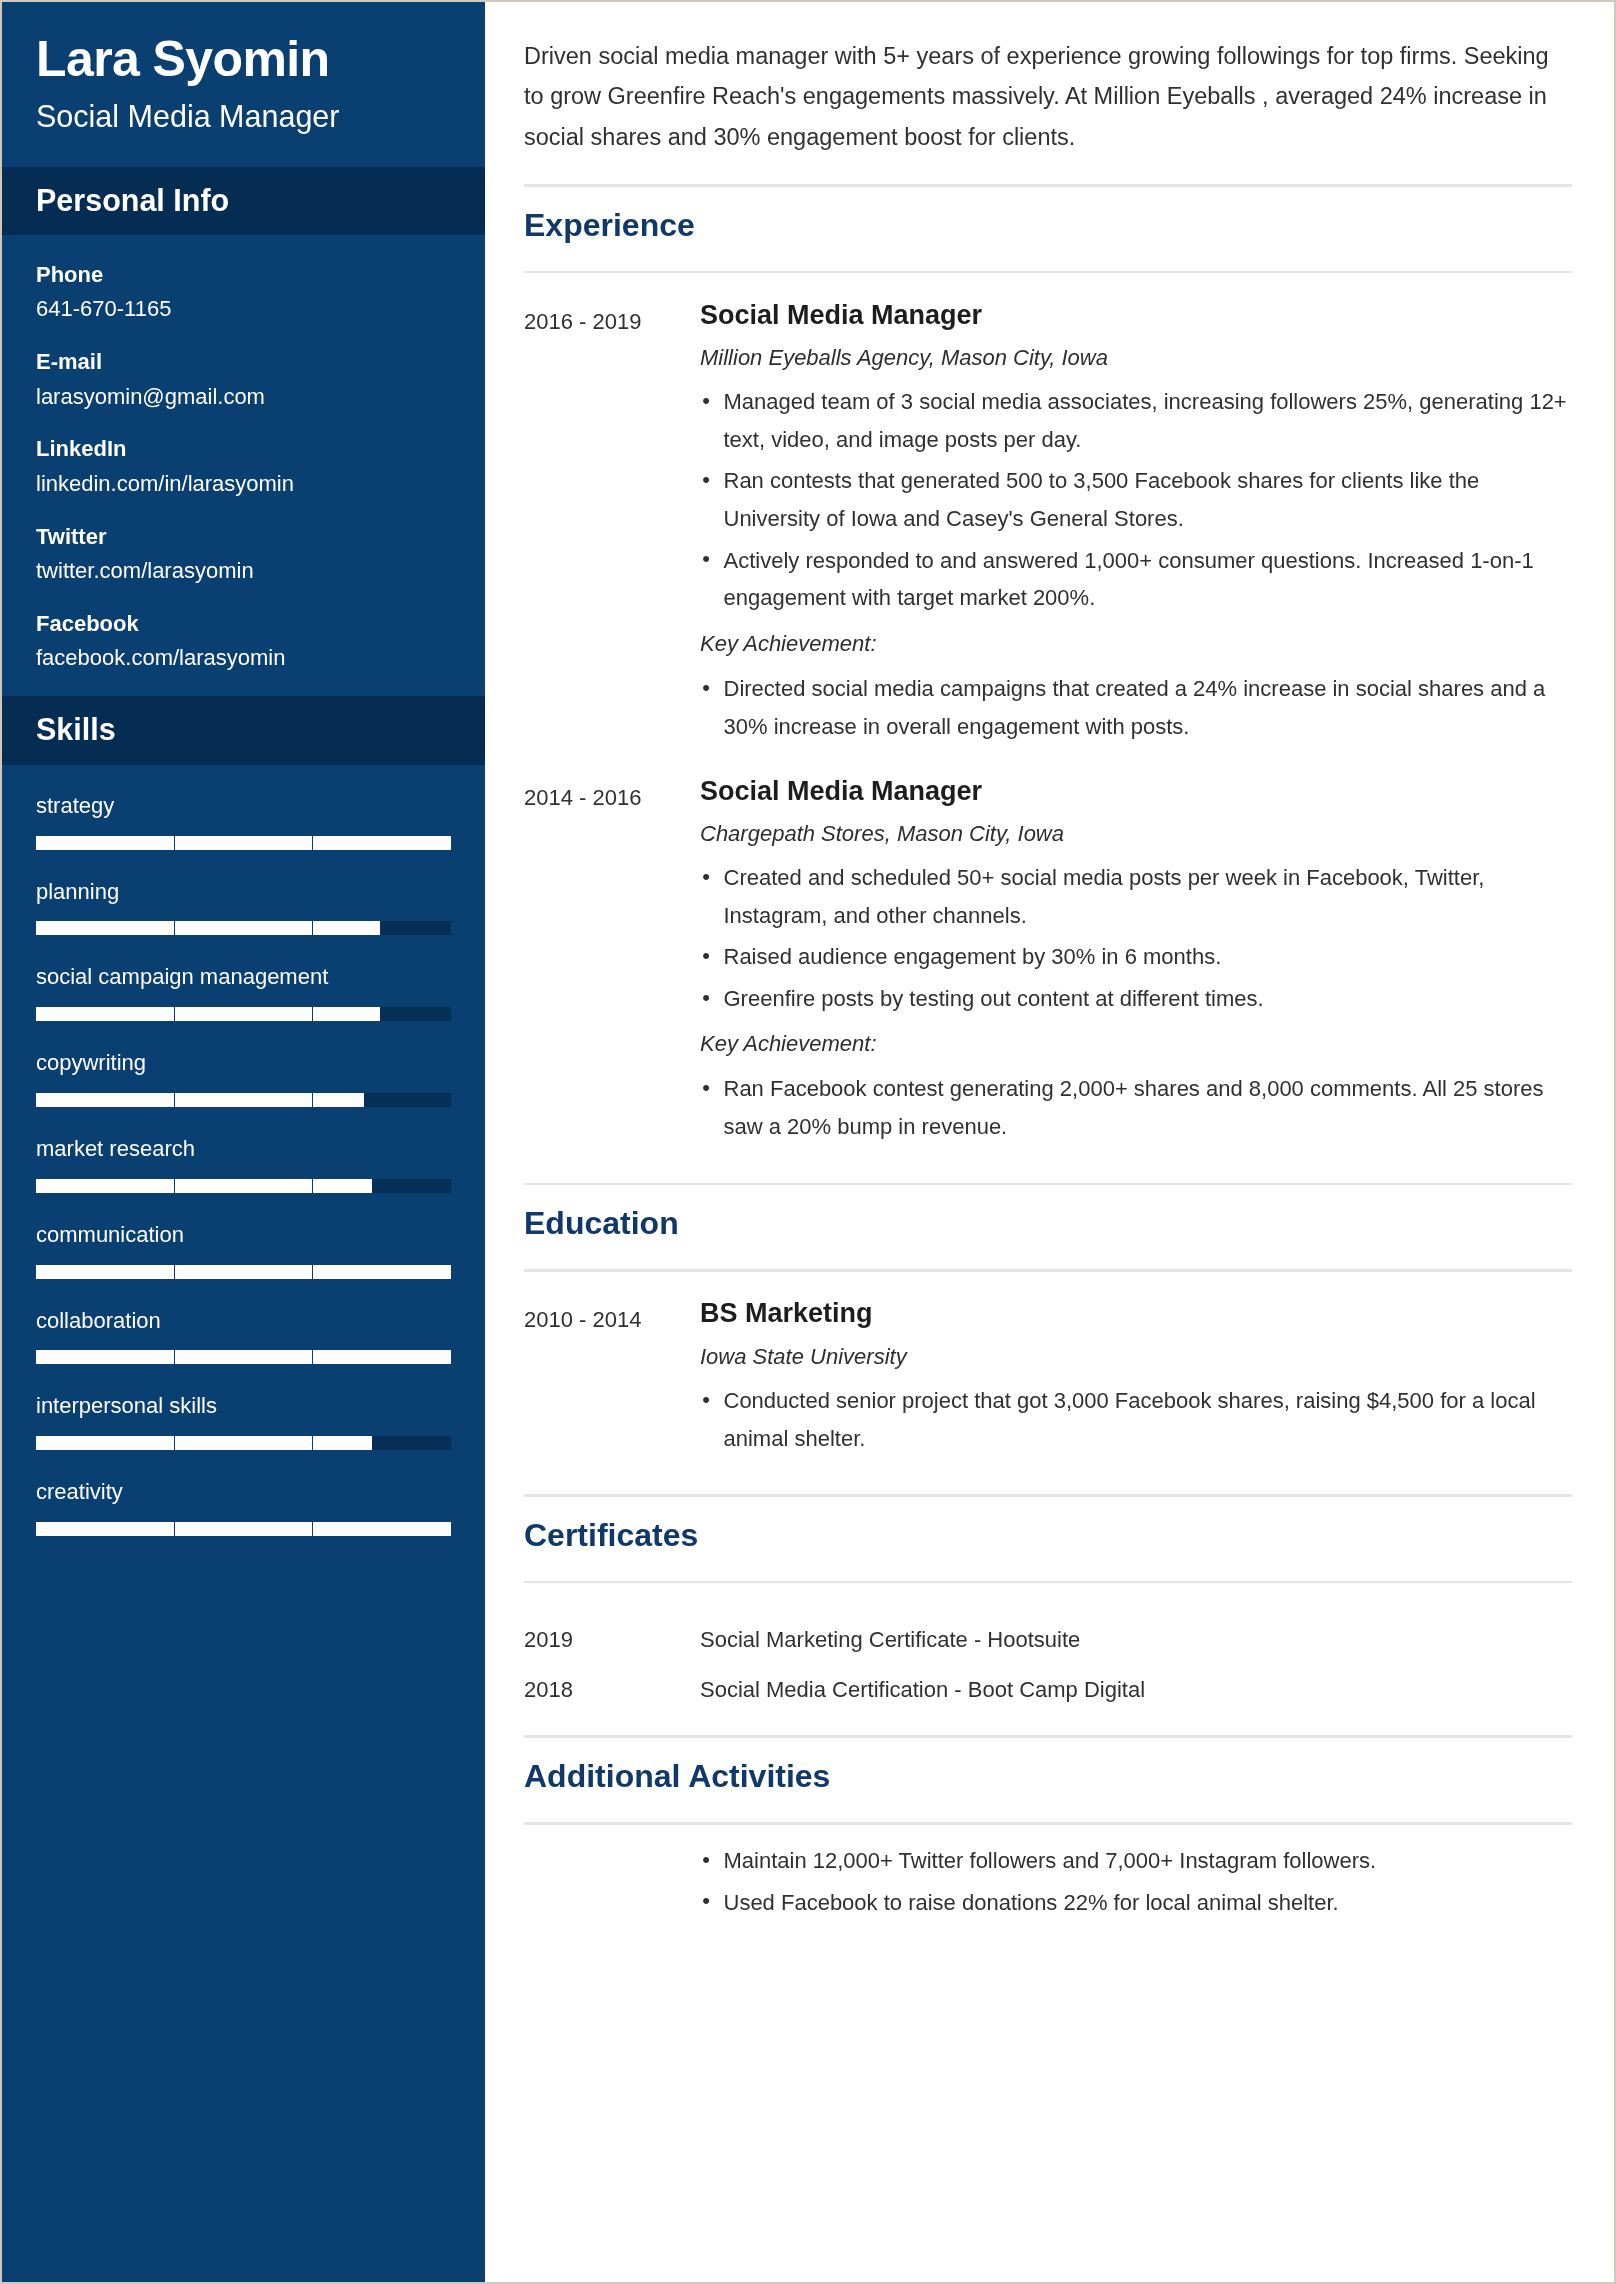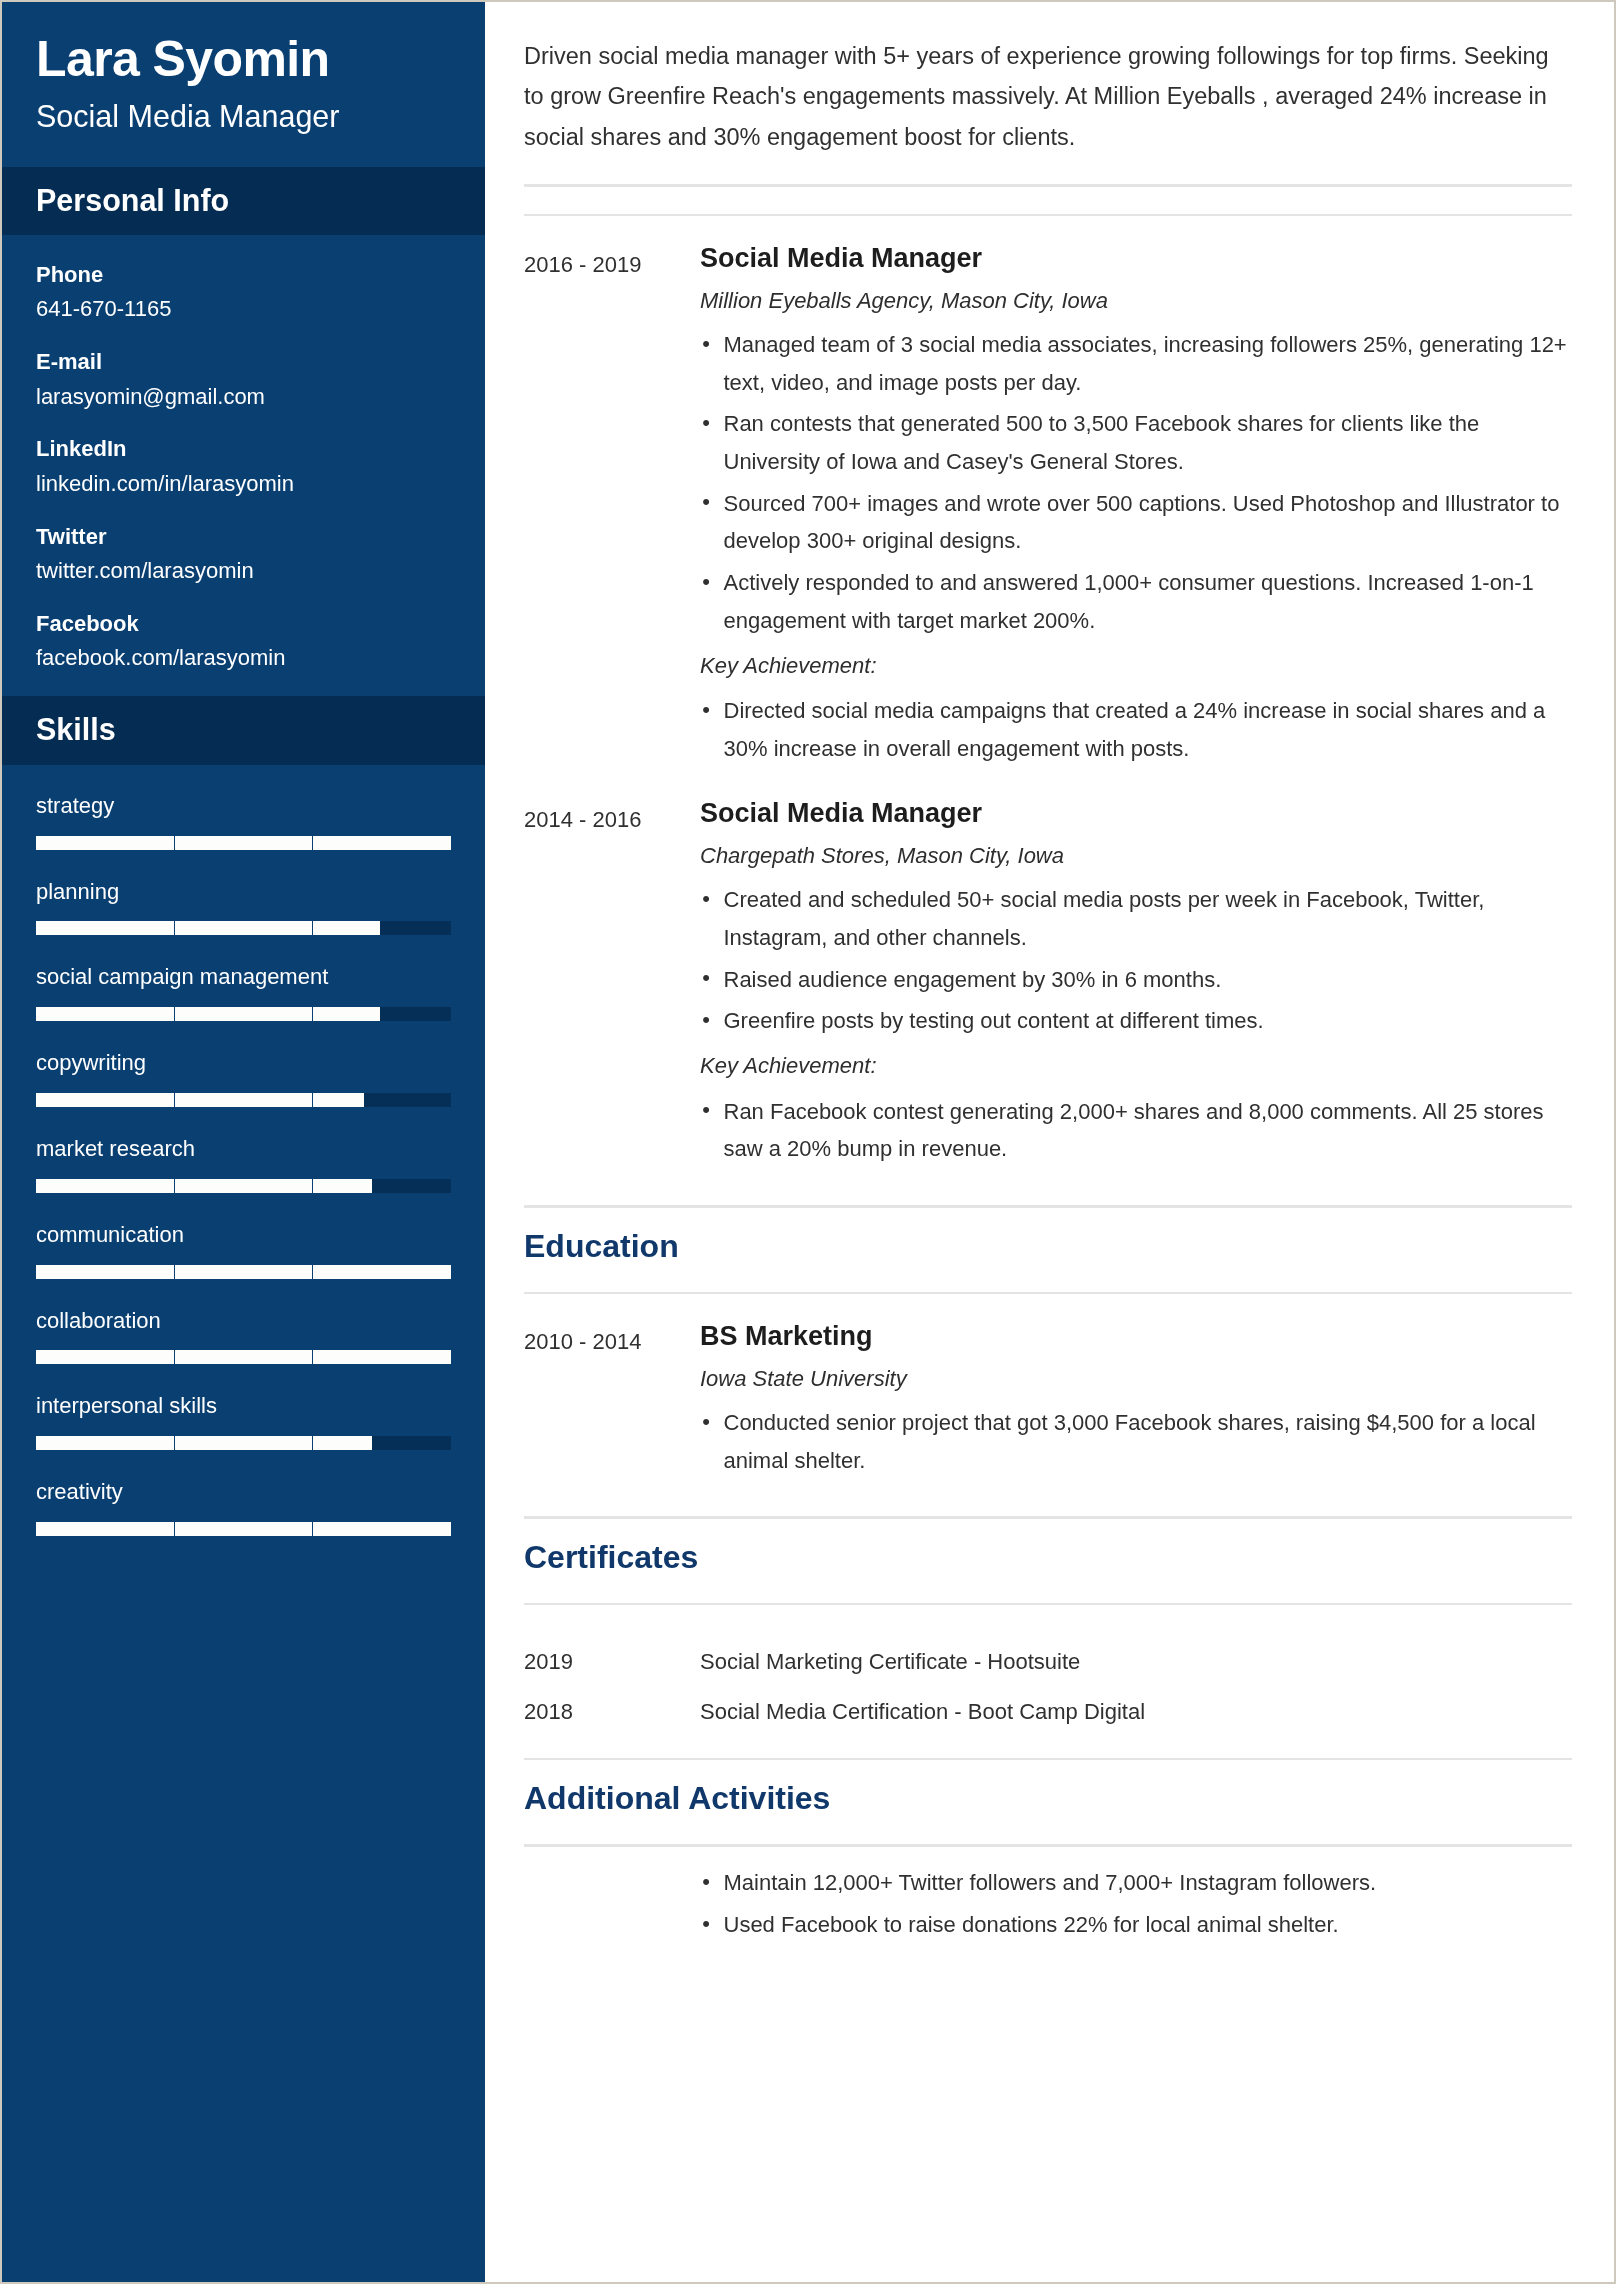--- a/index.html
+++ b/index.html
@@ -354,31 +354,31 @@
         </div>
       </div>
 
   </aside>
 
   <main class="main">
 
     <p class="summary">Driven social media manager with 5+ years of experience growing followings for top firms. Seeking to grow Greenfire Reach's engagements massively. At Million Eyeballs , averaged 24% increase in social shares and 30% engagement boost for clients.</p>
 
     <div class="rule"></div>
+    <h2 class="sec-title">Experience</h2>
     <div class="rule thin"></div>
     <div id="experience-list">
         <div class="entry">
           <div class="entry-dates">2016 - 2019</div>
           <div class="entry-body">
             <div class="entry-title">Social Media Manager</div>
             <div class="entry-sub">Million Eyeballs Agency, Mason City, Iowa</div>
             <ul class="bullets">
               <li>Managed team of 3 social media associates, increasing followers 25%, generating 12+ text, video, and image posts per day.</li>
               <li>Ran contests that generated 500 to 3,500 Facebook shares for clients like the University of Iowa and Casey's General Stores.</li>
-              <li>Sourced 700+ images and wrote over 500 captions. Used Photoshop and Illustrator to develop 300+ original designs.</li>
               <li>Actively responded to and answered 1,000+ consumer questions. Increased 1-on-1 engagement with target market 200%.</li>
             </ul>
             <div class="key-ach">Key Achievement:</div>
             <ul class="bullets">
               <li>Directed social media campaigns that created a 24% increase in social shares and a 30% increase in overall engagement with posts.</li>
             </ul>
           </div>
         </div>
         <div class="entry">
           <div class="entry-dates">2014 - 2016</div>

